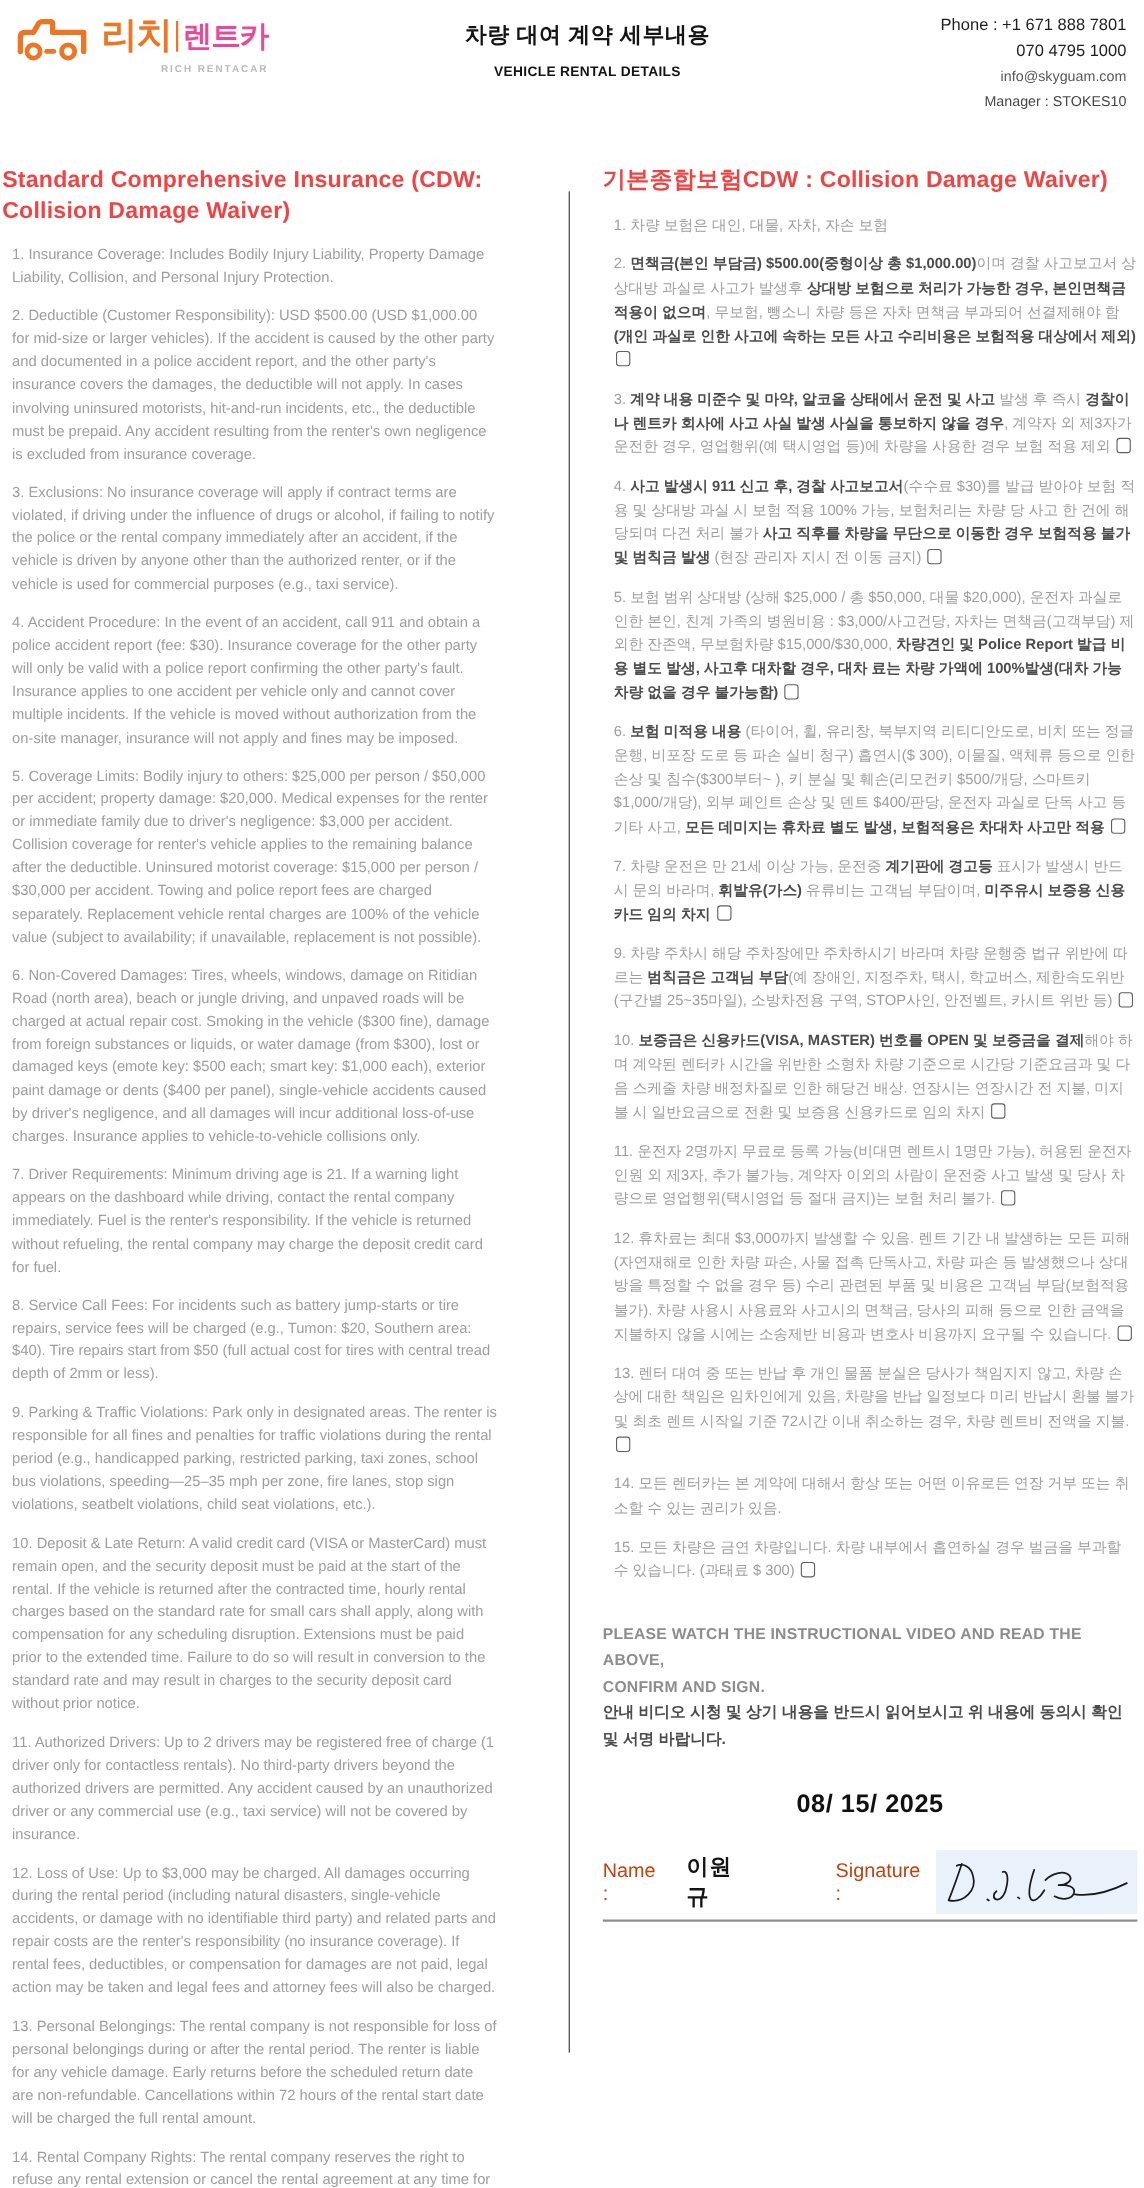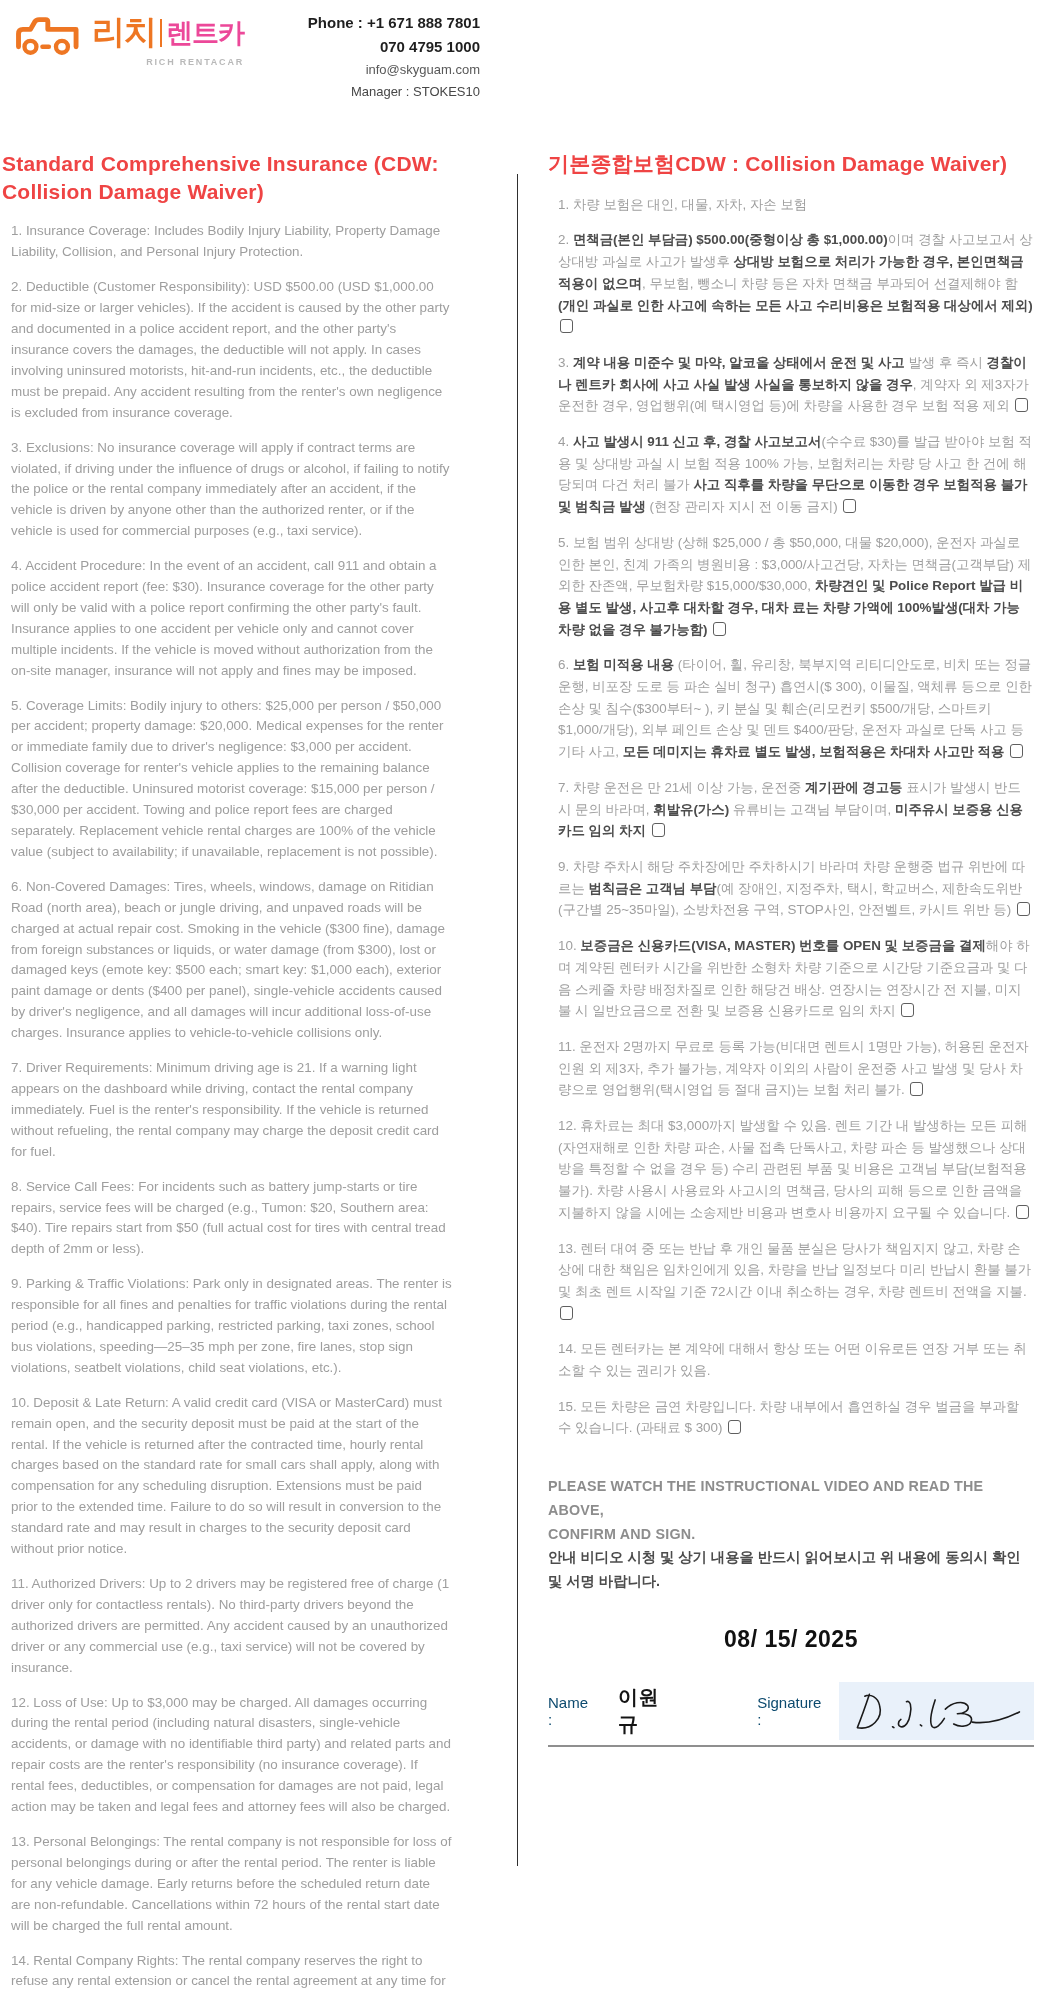--- a/index.html
+++ b/index.html
@@ -17,39 +17,39 @@
   .logo-krrow { display:flex; align-items:center; }
   .logo-kr-orange { color:#ee7623; font-weight:700; font-size:33px; letter-spacing:-1px; }
   .logo-sep { width:2px; height:28px; background:#ee7623; margin:0 4px; }
   .logo-kr-dark { color:#ec4899; font-weight:700; font-size:27px; letter-spacing:-1px; }
   .logo-sub { color:#b9b9b9; font-size:9px; letter-spacing:1.8px; margin-top:2px; align-self:flex-end; font-weight:700; }
   .header-center { flex:1; text-align:center; padding-top:8px; }
   .title-ko { font-size:20px; font-weight:700; color:#141414; letter-spacing:0.5px; }
   .title-en { font-size:12.5px; font-weight:700; color:#141414; margin-top:13px; letter-spacing:0.3px; }
   .contact { width:218px; text-align:right; padding-top:4px; }
   .contact div { margin-bottom:7px; }
-  .contact .c-bold { font-weight:700; color:#1f1f1f; font-size:15px; }
+  .contact .c-bold { font-weight:400; color:#1f1f1f; font-size:15px; }
   .contact .c-email { color:#585858; font-size:13px; }
   .contact .c-mgr { color:#474747; font-size:13px; }
   
   .columns { display:flex; margin-top:44px; align-items:flex-start; }
   .col-left { width:452px; padding-left:2px; flex:0 0 auto; }
   .section-heading { font-size:21px; color:#ef4444; font-weight:600; line-height:1.32; letter-spacing:0.2px; margin-bottom:16px; }
   .col-left .para { font-size:13.4px; line-height:1.56; color:#9e9e9e; margin:0 0 14px 9px; }
   .divider { width:1px; background:#2f2f2f; margin-left:65px; margin-top:24px; height:1692px; flex:0 0 auto; }
   .col-right { flex:1; margin-left:30px; padding-right:6px; }
   .col-right .para { font-size:13.4px; line-height:1.62; color:#9e9e9e; margin:0 0 14px 10px; }
   .col-right b, .notice-ko { color:#4c4c4c; font-weight:700; }
   .cbx { display:inline-block; width:13px; height:14px; border:1.6px solid #5f5f5f; border-radius:3px; vertical-align:-2px; margin:0 2px; background:#fff; }
   
   .notice-en { margin:36px 0 0 0; font-size:14.3px; font-weight:600; color:#8d8d8d; line-height:1.66; white-space:pre-line; letter-spacing:0.2px; }
   .notice-ko { font-size:14.3px; line-height:1.66; }
   .date-line { text-align:center; font-size:23px; font-weight:700; color:#111; margin-top:32px; letter-spacing:0.5px; }
   .sign-row { display:flex; align-items:center; margin-top:28px; height:60px; }
-  .name-label, .sig-label { font-size:15px; color:#0c4a6e; }
+  .name-label, .sig-label { font-size:18px; color:#c2410c; }
   .name-value { font-size:20px; font-weight:700; color:#141414; margin-left:22px; letter-spacing:0.5px; }
   .sig-label { margin-left:78px; }
   .sig-box { width:196px; height:58px; background:#e9f1fa; margin-left:10px; display:flex; align-items:center; justify-content:center; }
   .sign-underline { height:2px; background:#8f8f8f; margin-top:4px; }
 </style>
 </head>
 <body>
 
 <div class="header">
   <div class="logo">
@@ -60,20 +60,24 @@
       <line x1="56" y1="58" x2="68" y2="58" stroke="#ee7623" stroke-width="8" stroke-linecap="round"></line>
     </svg>
     <div class="logo-textcol">
       <div class="logo-krrow">
         <span class="logo-kr-orange">리치</span>
         <span class="logo-sep"></span>
         <span class="logo-kr-dark">렌트카</span>
       </div>
       <div class="logo-sub">RICH RENTACAR</div>
     </div>
+  </div>
+  <div class="header-center">
+    <div class="title-ko">차량 대여 계약 세부내용</div>
+    <div class="title-en">VEHICLE RENTAL DETAILS</div>
   </div>
   <div class="contact">
     <div class="c-bold">Phone : +1 671 888 7801</div>
     <div class="c-bold">070 4795 1000</div>
     <div class="c-email">info@skyguam.com</div>
     <div class="c-mgr">Manager : STOKES10</div>
   </div>
 </div>
 
 <div class="columns">

